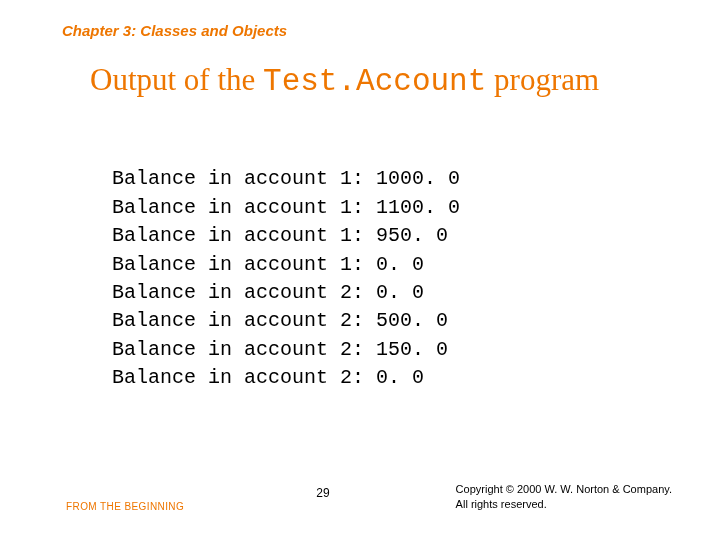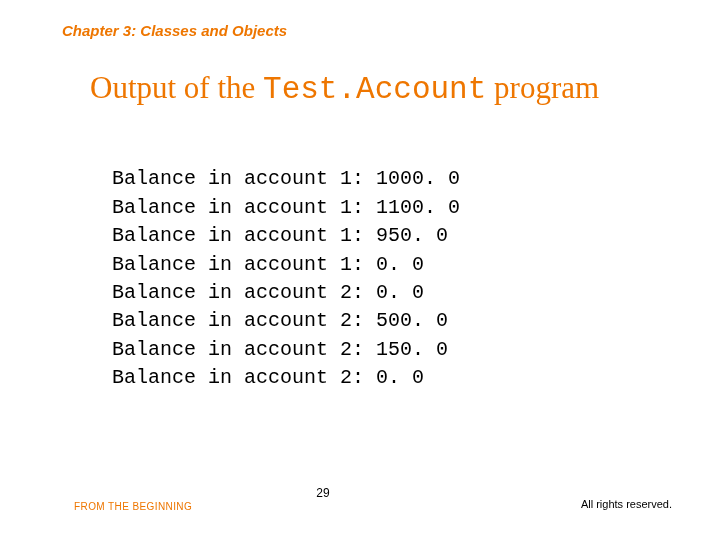--- a/index.html
+++ b/index.html
@@ -23,21 +23,20 @@
   }
   .slide-title {
     position: absolute;
     top: 62px;
     left: 90px;
     right: 40px;
     font-family: "Times New Roman", Times, serif;
     font-size: 31px;
     color: #ee7600;
     white-space: nowrap;
-    margin-top: 8px;
   }
   .slide-title .mono {
     font-family: "Courier New", Courier, monospace;
     font-size: 31px;
   }
   .output-block {
     position: absolute;
     top: 137px;
     left: 112px;
     font-family: "Courier New", Courier, monospace;
@@ -58,21 +57,21 @@
     color: #ee7600;
     text-decoration: underline;
     letter-spacing: 0.2px;
   }
   .book-sub {
     font-family: Arial, Helvetica, sans-serif;
     font-size: 10px;
     color: #ee7600;
     letter-spacing: 0.4px;
     margin-top: 1px;
-    margin-left: 12px;
+    margin-left: 4px;
   }
   .page-number {
     position: absolute;
     bottom: 40px;
     left: 0;
     width: 646px;
     text-align: center;
     font-size: 12px;
     color: #000000;
   }
@@ -107,15 +106,15 @@
 <span>Balance in account 2: 0. 0</span>
 </div>
 
 <div class="footer-left">
   <div class="book-sub">FROM THE BEGINNING</div>
 </div>
 
 <div class="page-number">29</div>
 
 <div class="copyright">
-  <br>
+  <span>Copyright © 2000 W. W. Norton &amp; Company.</span><br>
   <span>All rights reserved.</span>
 </div>
 
 </body></html>

